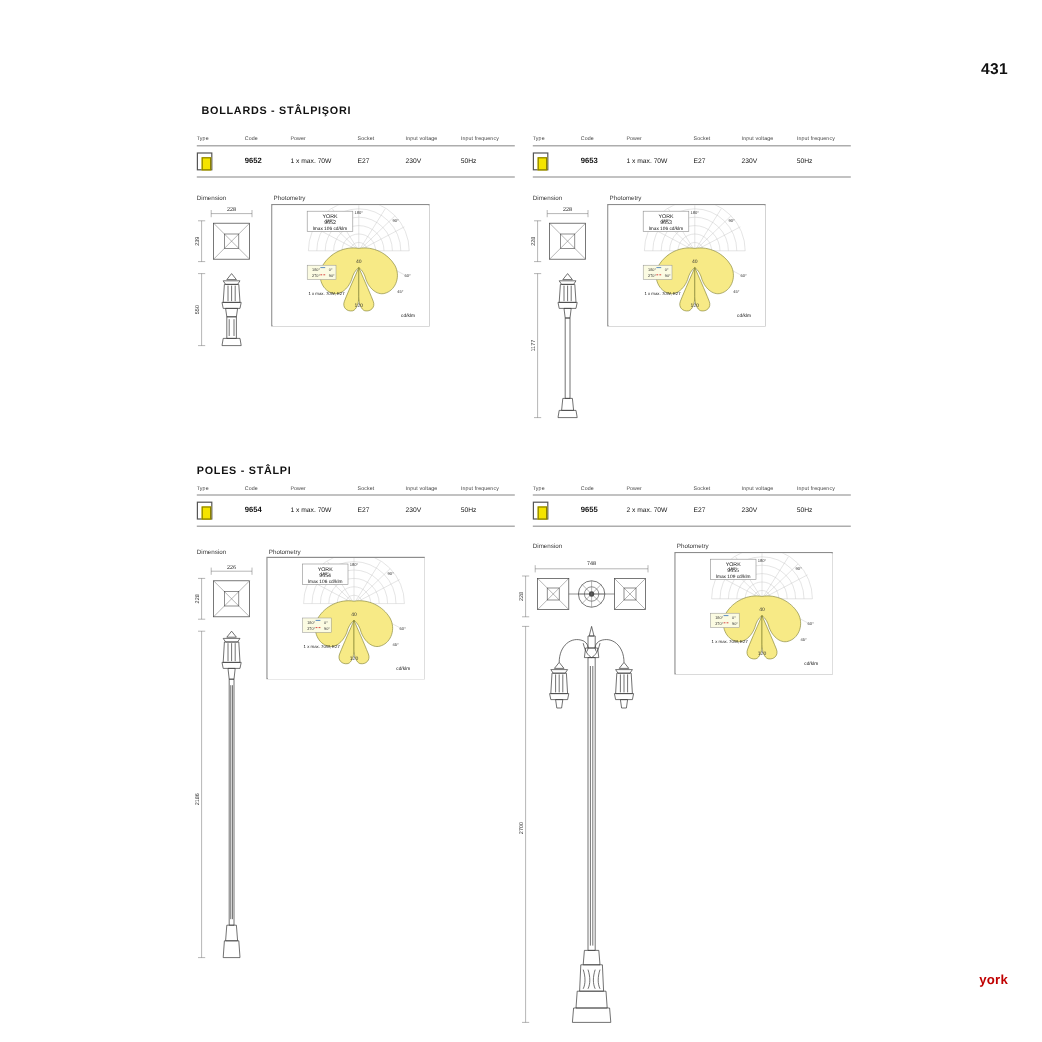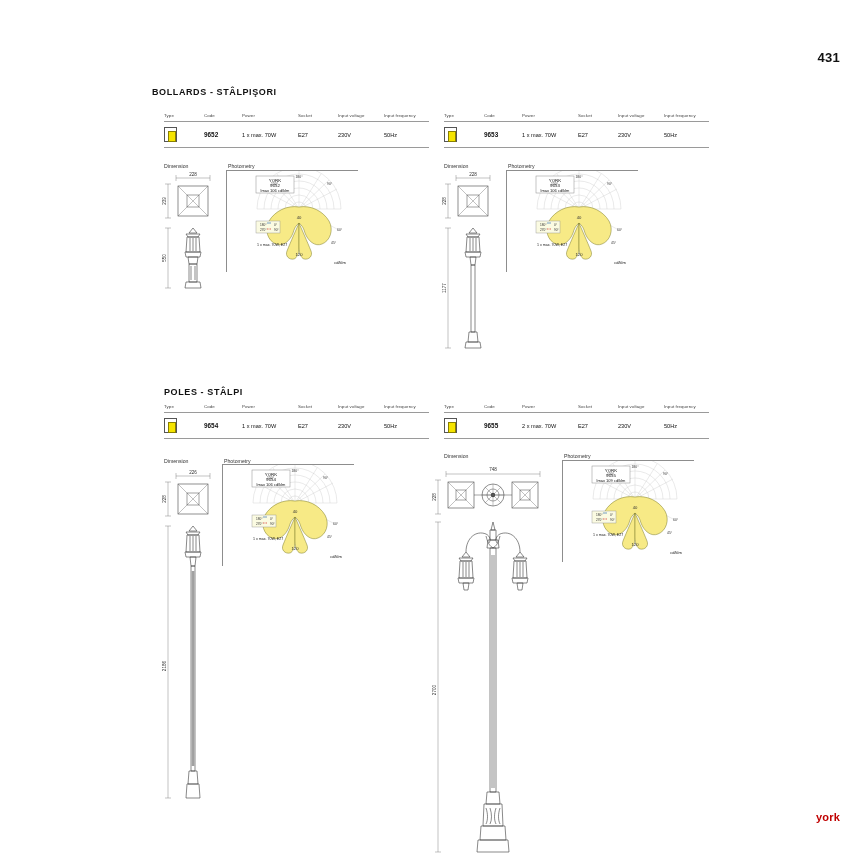--- a/index.html
+++ b/index.html
@@ -116,21 +116,21 @@
   }
 </style>
 </head>
 <body>
 
 <div class="page">
 
   <div class="page-number">431</div>
   <div class="brand">york</div>
 
-  <div class="section-title" style="left:152px; top:87px;text-align:right;">BOLLARDS - STÂLPIŞORI</div>
+  <div class="section-title" style="left:168px; top:87px;text-align:right;">BOLLARDS - STÂLPIŞORI</div>
 
   <div class="spec" style="left:164px; top:113px;">
     <div class="cols">
       <span class="c-type">Type</span>
       <span class="c-code">Code</span>
       <span class="c-power">Power</span>
       <span class="c-socket">Socket</span>
       <span class="c-volt">Input voltage</span>
       <span class="c-freq">Input frequency</span>
     </div>

